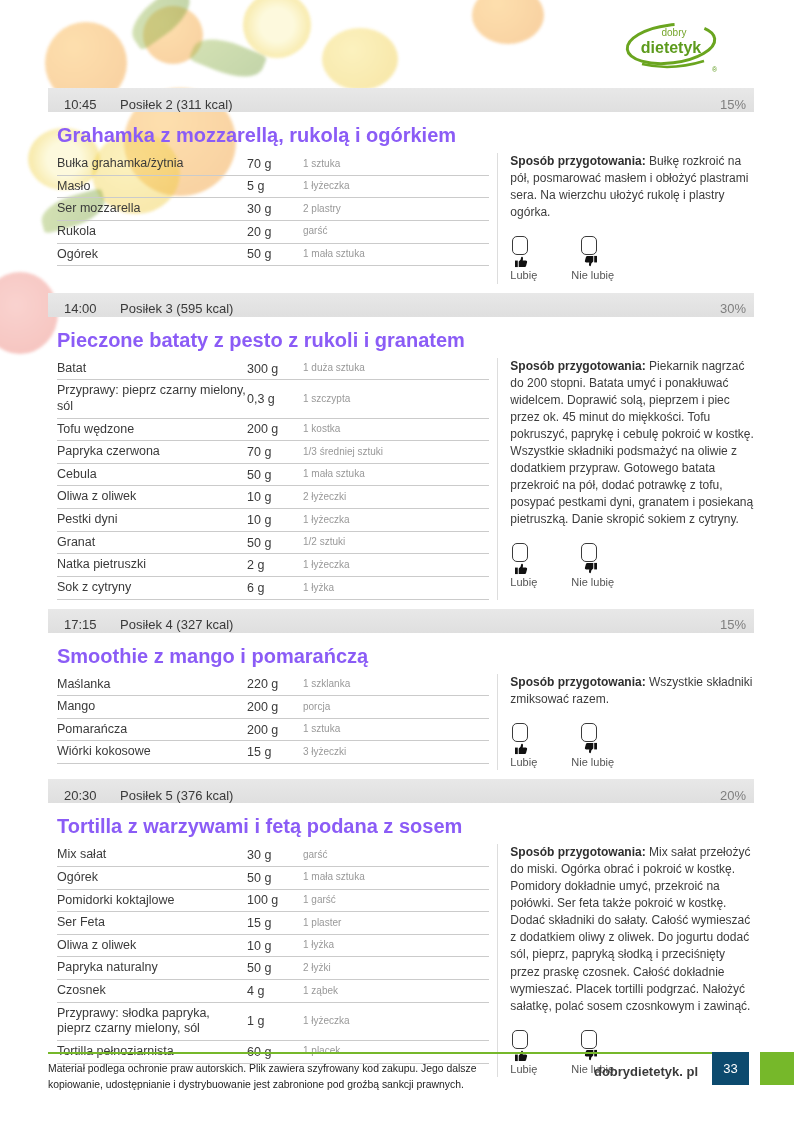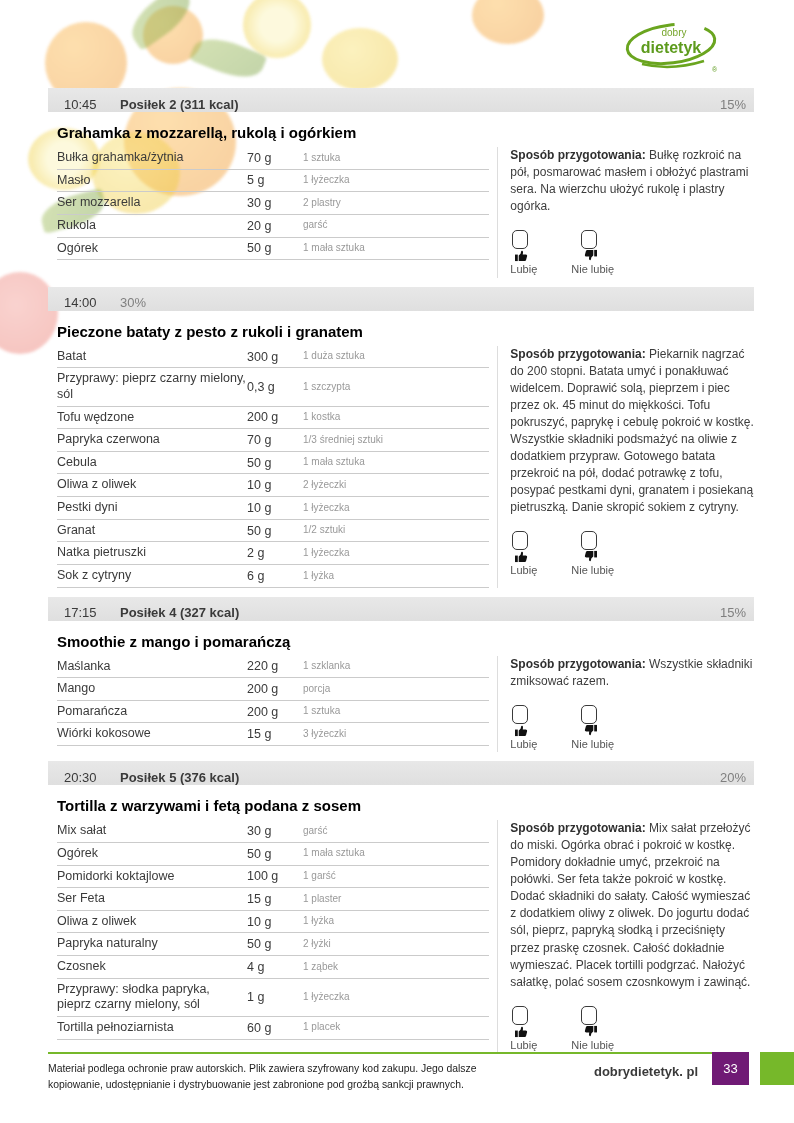--- a/index.html
+++ b/index.html
@@ -22,24 +22,24 @@
   
   .content { position:relative; margin:0 40px 0 48px; padding-top:88px; }
 
   .meal { margin-bottom:9px; }
   .meal-header {
     display:flex; align-items:center; height:24px;
     background:linear-gradient(#e8e8e8,#dfdfdf);
     padding:8px 8px 0 16px; font-size:13px; color:#3a3a3a;
   }
   .meal-time { width:56px; }
-  .meal-name { flex:1;font-weight:bold; }
+  .meal-name { flex:1; }
   .meal-percent { color:#7f7f7f; }
 
-  .dish-title { font-size:15px; font-weight:bold; color:#000000; margin:12px 0 6px 9px; }
+  .dish-title { font-size:20px; font-weight:bold; color:#8b5cf6; margin:12px 0 6px 9px; }
 
   .meal-body { display:flex; align-items:stretch; }
 
   table.ingredients { border-collapse:collapse; margin-left:9px; width:433px; align-self:flex-start; }
   table.ingredients td { border-bottom:1px solid #cbcbcb; padding:3px 0; vertical-align:middle; }
   td.ing-name   { width:190px; font-size:12.5px; color:#3a3a3a; line-height:1.25; padding-right:6px; }
   td.ing-amount { width:56px;  font-size:12.5px; color:#3a3a3a; }
   td.ing-measure{ font-size:10px; color:#999;margin-left:8px; }
   td.ing-measure span { display:inline-block; max-width:95px; line-height:1.45; }
 
@@ -163,20 +163,21 @@
             <span class="like-label">Nie lubię</span>
           </div>
         </div>
       </div>
     </div>
   </section>
 
   <section class="meal">
     <div class="meal-header">
       <span class="meal-time">14:00</span>
+      <span class="meal-name">Posiłek 3 (595 kcal)</span>
       <span class="meal-percent">30%</span>
     </div>
     <h2 class="dish-title">Pieczone bataty z pesto z rukoli i granatem</h2>
     <div class="meal-body">
       <table class="ingredients">
           <tbody>
   <tr>
     <td class="ing-name">Batat</td>
     <td class="ing-amount">300 g</td>
     <td class="ing-measure"><span>1 duża sztuka</span></td>
@@ -416,15 +417,15 @@
         </div>
       </div>
     </div>
   </section>
 </div>
 
 <div class="footer">
   <div class="footer-line" style="background: rgb(118, 184, 42);"></div>
   <div class="copyright">Materiał podlega ochronie praw autorskich. Plik zawiera szyfrowany kod zakupu. Jego dalsze kopiowanie, udostępnianie i dystrybuowanie jest zabronione pod groźbą sankcji prawnych.</div>
   <div class="site">dobrydietetyk. pl</div>
-  <div class="page-box" style="background: #701a75;">33</div>
+  <div class="page-box" style="background: #0c4a6e;">33</div>
   <div class="edge-box" style="background: rgb(118, 184, 42);"></div>
 </div>
 
 </body></html>

